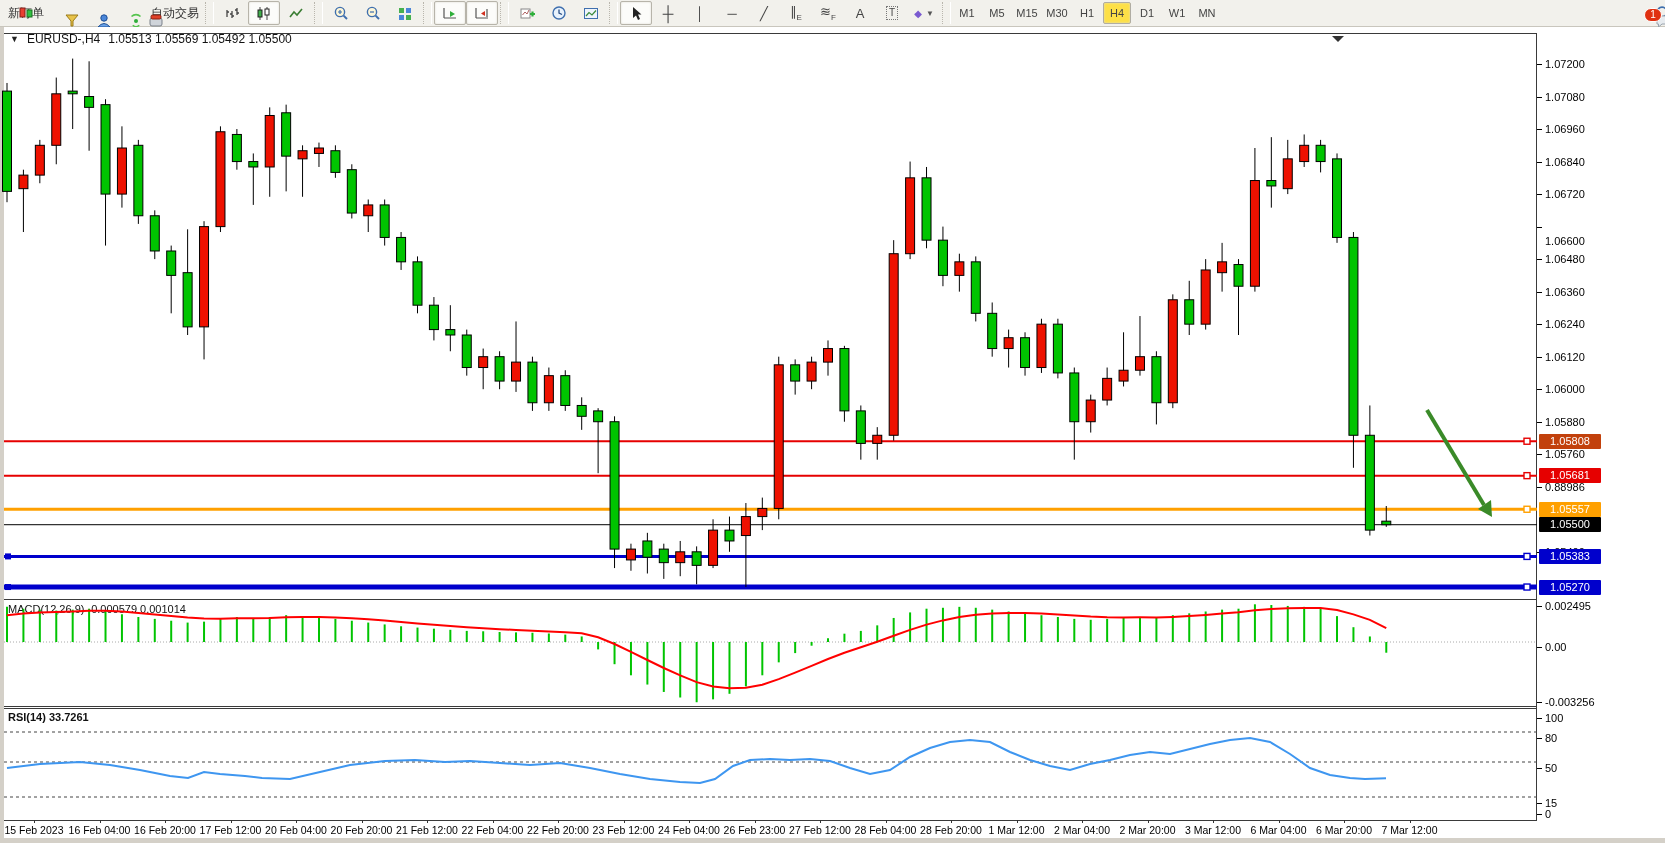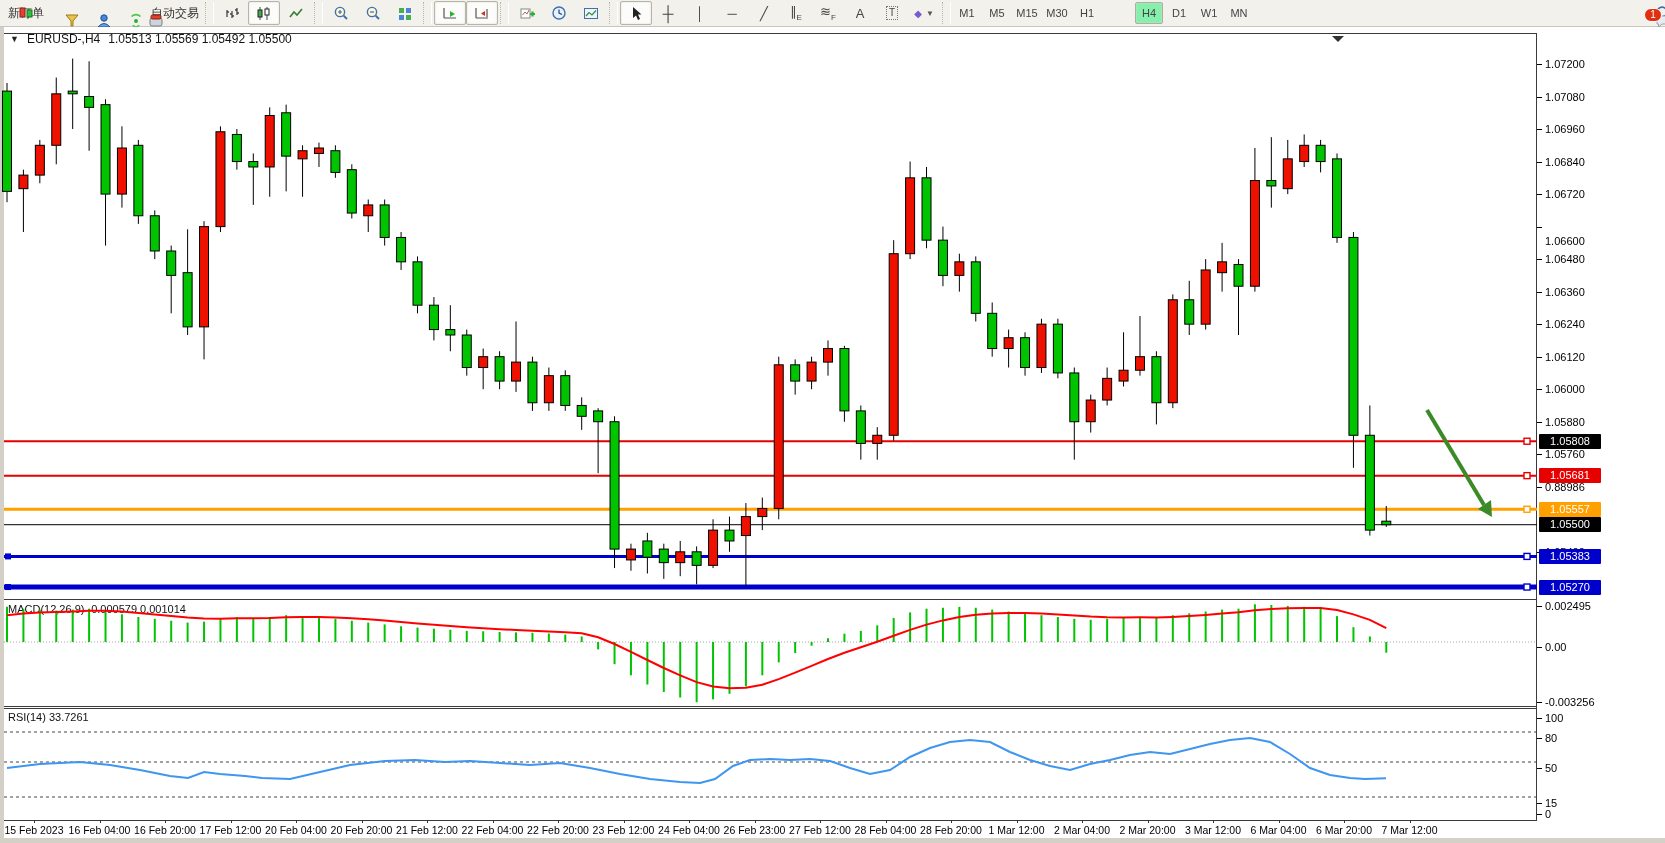--- a/index.html
+++ b/index.html
@@ -8,21 +8,21 @@
   
   #toolbar{position:absolute;left:0;top:0;width:1665px;height:27px;background:#f2f1ec;
     border-bottom:1px solid #c9c6bd;display:flex;align-items:center;padding:0 4px;box-sizing:border-box;}
   .tbtn{height:22px;min-width:24px;display:flex;align-items:center;justify-content:center;
     gap:3px;padding:0 3px;border:1px solid transparent;border-radius:2px;color:#333;font-size:12px;cursor:default;}
   .tbtn.pressed{background:#fcfcfa;border:1px solid #b7b4aa;box-shadow:inset 0 0 2px #d8d5cc;}
   .tbtn .dd{font-size:8px;color:#555;margin-left:1px;}
   .sep{width:7px;height:22px;margin:0 2px;border-left:1px dotted #b9b6ad;border-right:1px solid #fff;}
   .tf{height:20px;min-width:26px;display:flex;align-items:center;justify-content:center;
     font-size:11px;color:#444;border:1px solid transparent;border-radius:2px;}
-  .tf.active{background:#86efac;border:1px solid #b0ada3;box-shadow:inset 0 0 2px #ddd;margin-left:32px;}
+  .tf.active{background:#fde047;border:1px solid #b0ada3;box-shadow:inset 0 0 2px #ddd;}
   .right-tools{margin-left:auto;display:flex;align-items:center;gap:8px;padding-right:6px;}
   .badge{position:absolute;top:-5px;right:-7px;background:#e03010;color:#fff;border-radius:8px;
     font-size:10px;line-height:12px;min-width:12px;text-align:center;padding:0 2px;border:1px solid #fff;}
   .glyph{font-size:13px;color:#444;}
   .boxT{display:inline-block;border:1px dotted #777;font-size:10px;line-height:12px;padding:0 2px;color:#444;}
   
   #chartwrap{position:absolute;left:0;top:27px;width:1665px;height:816px;background:#fff;}
   .win-edge-l{position:absolute;left:0;top:0;width:4px;height:816px;background:#d4d0c8;}
   .win-edge-b{position:absolute;left:0;top:811px;width:1665px;height:5px;background:#d4d0c8;}
   .pane-border{position:absolute;background:#3a3a3a;}
@@ -246,21 +246,21 @@
     <div class="pane-border" style="left:4px;top:681px;width:1533px;height:1px;"></div>
     <div class="pane-border" style="left:4px;top:793px;width:1533px;height:1px;"></div>
 
     <div id="title">
       <span class="tri">▼</span>
       <span>EURUSD-,H4</span>
       <span>1.05513 1.05569 1.05492 1.05500</span>
     </div>
 
     <div class="indlabel" style="top:576px;">MACD(12,26,9) -0.000579 0.001014</div>
-    <div class="indlabel" style="top:684px;">RSI(14) 33.7261</div>
+    <div class="indlabel" style="top:684px;font-weight:bold;">RSI(14) 33.7261</div>
 
     <svg id="mainsvg" width="1533" height="566" style="left:4px;top:7px;" viewBox="4 34 1533 566">
         <line x1="4" y1="441.23577235772774" x2="1537" y2="441.23577235772774" stroke="#e60000" stroke-width="2"></line>
         <rect x="1524" y="438.23577235772774" width="6" height="6" fill="#fff" stroke="#e60000" stroke-width="1.4"></rect>
         <line x1="4" y1="475.6531165311663" x2="1537" y2="475.6531165311663" stroke="#e60000" stroke-width="2"></line>
         <rect x="1524" y="472.6531165311663" width="6" height="6" fill="#fff" stroke="#e60000" stroke-width="1.4"></rect>
         <line x1="4" y1="509.25745257453025" x2="1537" y2="509.25745257453025" stroke="#ffa000" stroke-width="3"></line>
         <rect x="1524" y="506.25745257453025" width="6" height="6" fill="#fff" stroke="#ffa000" stroke-width="1.4"></rect>
         <line x1="4" y1="524.7046070460739" x2="1537" y2="524.7046070460739" stroke="#000000" stroke-width="1"></line>
         <line x1="4" y1="556.4119241192417" x2="1537" y2="556.4119241192417" stroke="#0000cc" stroke-width="3"></line>
@@ -563,21 +563,21 @@
         <div class="tickdash" style="top:362.2032520325206px"></div>
         <div class="tick" style="top:356.2032520325206px">1.06000</div>
         <div class="tickdash" style="top:394.72357723577505px"></div>
         <div class="tick" style="top:388.72357723577505px">1.05880</div>
         <div class="tickdash" style="top:427.2439024390235px"></div>
         <div class="tick" style="top:421.2439024390235px">1.05760</div>
         <div class="tickdash" style="top:459.764227642278px"></div>
         <div class="tick" style="top:453.764227642278px">0.88986</div>
         <div class="tickdash" style="top:524.8048780487809px"></div>
         <div class="tick" style="top:518.8048780487809px">1.05400</div>
-        <div class="tag" style="top:406.73577235772774px;background:#000000">1.05808</div>
+        <div class="tag" style="top:406.73577235772774px;background:#c2410c">1.05808</div>
         <div class="tag" style="top:441.1531165311663px;background:#e60000">1.05681</div>
         <div class="tag" style="top:474.75745257453025px;background:#ffa000">1.05557</div>
         <div class="tag" style="top:490.2046070460739px;background:#000000">1.05500</div>
         <div class="tag" style="top:521.9119241192417px;background:#0000cc">1.05383</div>
         <div class="tag" style="top:552.535230352306px;background:#0000cc">1.05270</div>
         <div class="tickdash" style="top:579px"></div>
         <div class="tick" style="top:573px">0.002495</div>
         <div class="tickdash" style="top:620px"></div>
         <div class="tick" style="top:614px">0.00</div>
         <div class="tickdash" style="top:675px"></div>

